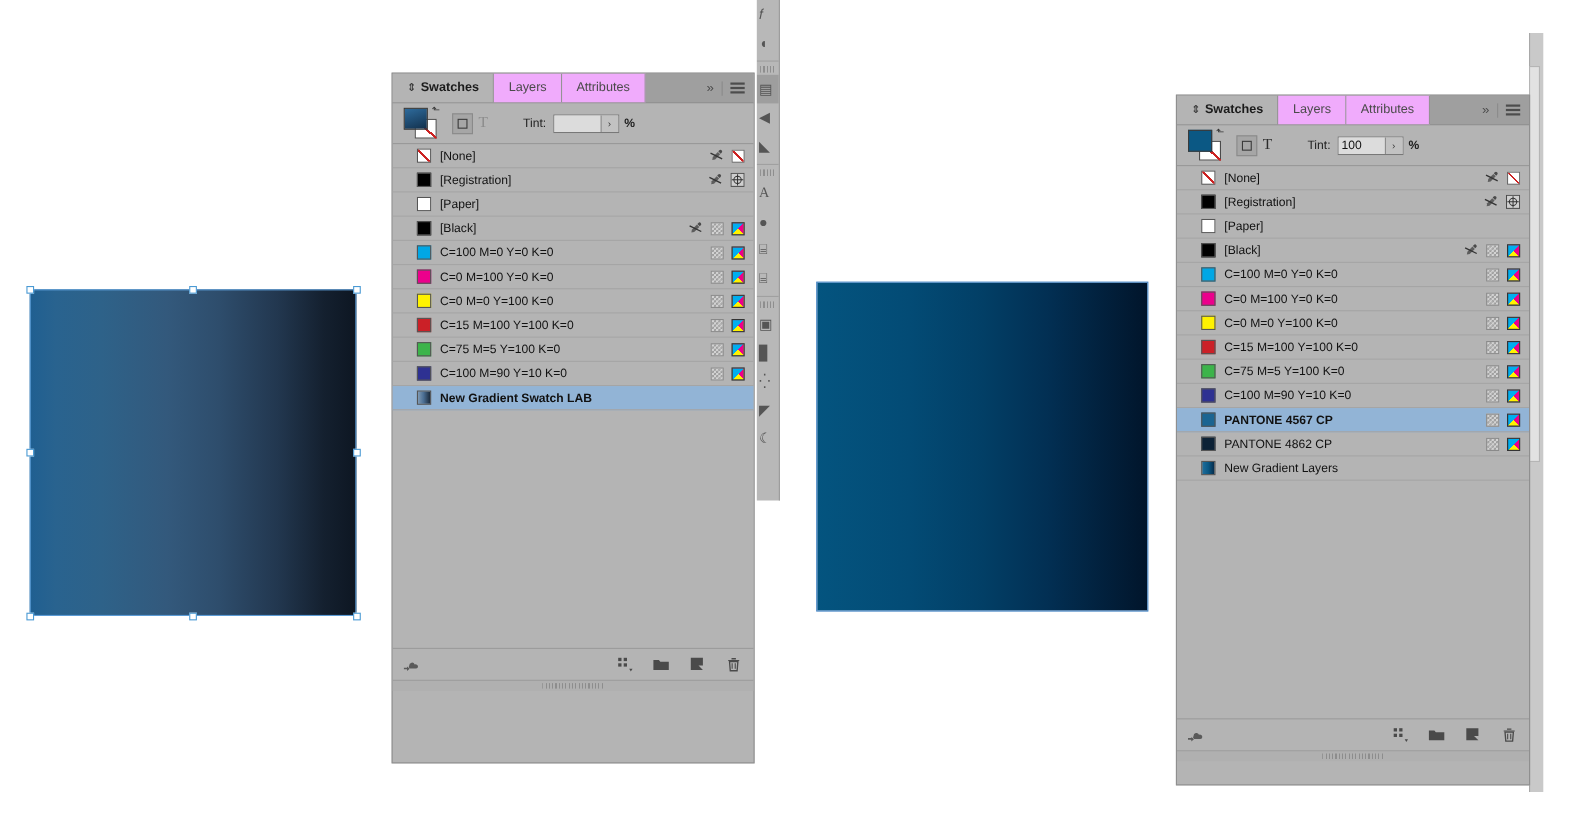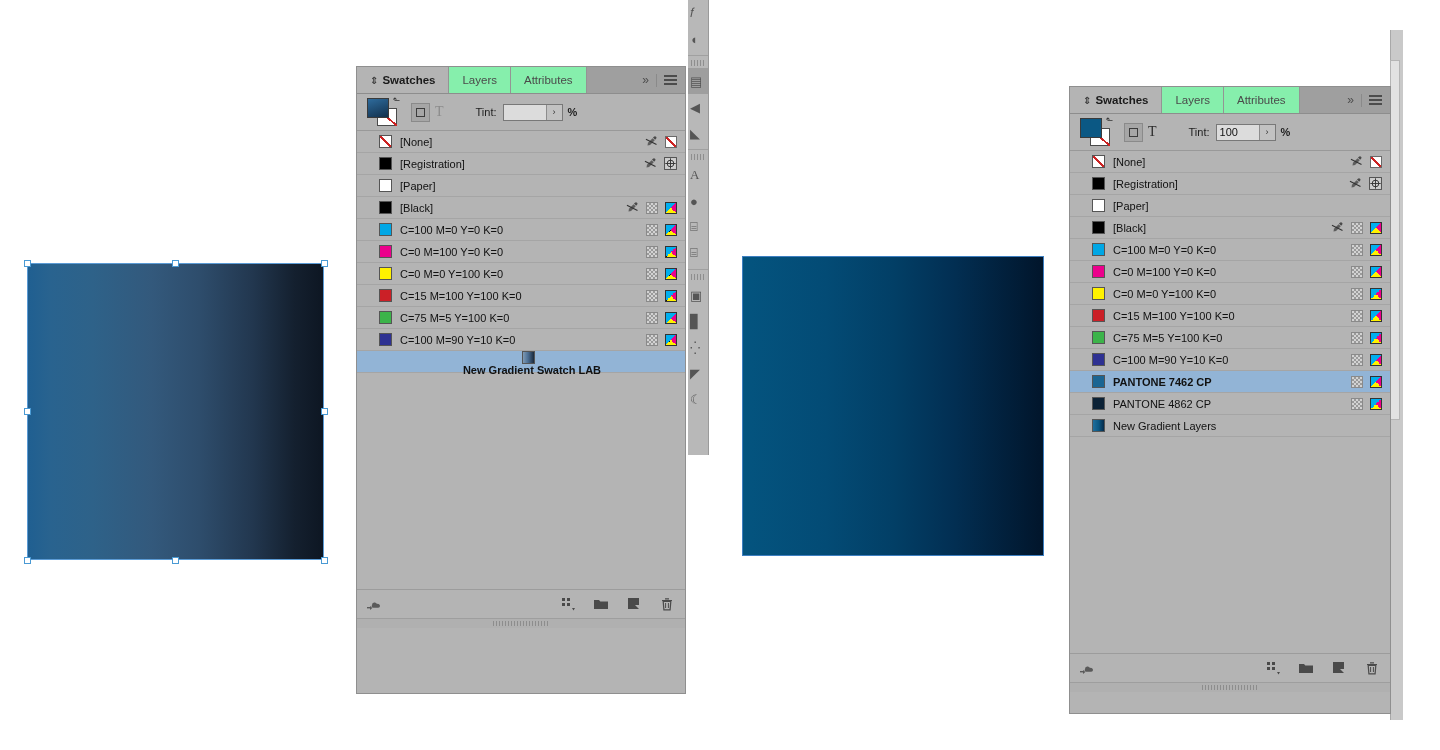--- a/index.html
+++ b/index.html
@@ -66,21 +66,21 @@
     position:absolute;background:#b4b4b4;
     border:1px solid #8f8f8f;box-sizing:border-box;
     font-size:11px;color:#1d1d1d;
   }
   .panel-tabs{
     display:flex;align-items:stretch;height:26px;background:#9f9f9f;
     border-bottom:1px solid #8d8d8d;position:relative;
   }
   .tab{
     display:flex;align-items:center;padding:0 13px;height:26px;
-    font-size:11.5px;color:#4a4a4a;background:#86efac;
+    font-size:11.5px;color:#4a4a4a;background:#f0abfc;
     border-right:1px solid #949494;box-sizing:border-box;cursor:default;
   }
   .tab.active{background:#b4b4b4;color:#1b1b1b;font-weight:bold;}
   .tab .dblarrow{font-size:10px;margin-right:4px;color:#3a3a3a;}
   .tab-right{
     margin-left:auto;display:flex;align-items:center;gap:7px;
     padding:0 8px;color:#4c4c4c;font-size:12px;
   }
   .tab-right .divider{width:1px;height:13px;background:#8a8a8a;display:inline-block;}
   .hamburger{display:inline-block;width:13px;height:10px;position:relative;}
@@ -388,21 +388,21 @@
         </div>
       </div>
       <div class="swatch-row" style="height: 22px;">
         <div class="chip" style="background: rgb(46, 49, 146);"></div>
         <span class="swatch-name">C=100 M=90 Y=10 K=0</span>
         <div class="row-icons">
           <div class="ic-checker"></div>
           <div class="ic-cmyk"></div>
         </div>
       </div>
-      <div class="swatch-row selected" style="height: 22px; flex-direction: column;">
+      <div class="swatch-row selected" style="height: 22px;">
         <div class="chip gradient-chip"></div>
         <span class="swatch-name">New Gradient Swatch LAB</span>
         <div class="row-icons"></div>
       </div>
     </div>
   <div class="list-filler" id="left-filler" style="height: 216px;"></div>
 
   <div class="panel-footer">
     <svg class="f-ic" viewBox="0 0 16 16">
       <path d="M5 9a2.6 2.6 0 0 1 5-1 2.2 2.2 0 0 1 3 2 1.8 1.8 0 0 1-1.8 1.8H5.6A2 2 0 0 1 5 9z" fill="#5a5a5a"></path>
@@ -570,21 +570,21 @@
       <div class="swatch-row" style="height: 22px;">
         <div class="chip" style="background: rgb(46, 49, 146);"></div>
         <span class="swatch-name">C=100 M=90 Y=10 K=0</span>
         <div class="row-icons">
           <div class="ic-checker"></div>
           <div class="ic-cmyk"></div>
         </div>
       </div>
       <div class="swatch-row selected" style="height: 22px;">
         <div class="chip" style="background: rgb(27, 101, 146);"></div>
-        <span class="swatch-name">PANTONE 7462 CP</span>
+        <span class="swatch-name">PANTONE 4567 CP</span>
         <div class="row-icons">
           <div class="ic-checker"></div>
           <div class="ic-cmyk"></div>
         </div>
       </div>
       <div class="swatch-row" style="height: 22px;">
         <div class="chip" style="background: rgb(12, 34, 54);"></div>
         <span class="swatch-name">PANTONE 4862 CP</span>
         <div class="row-icons">
           <div class="ic-checker"></div>

